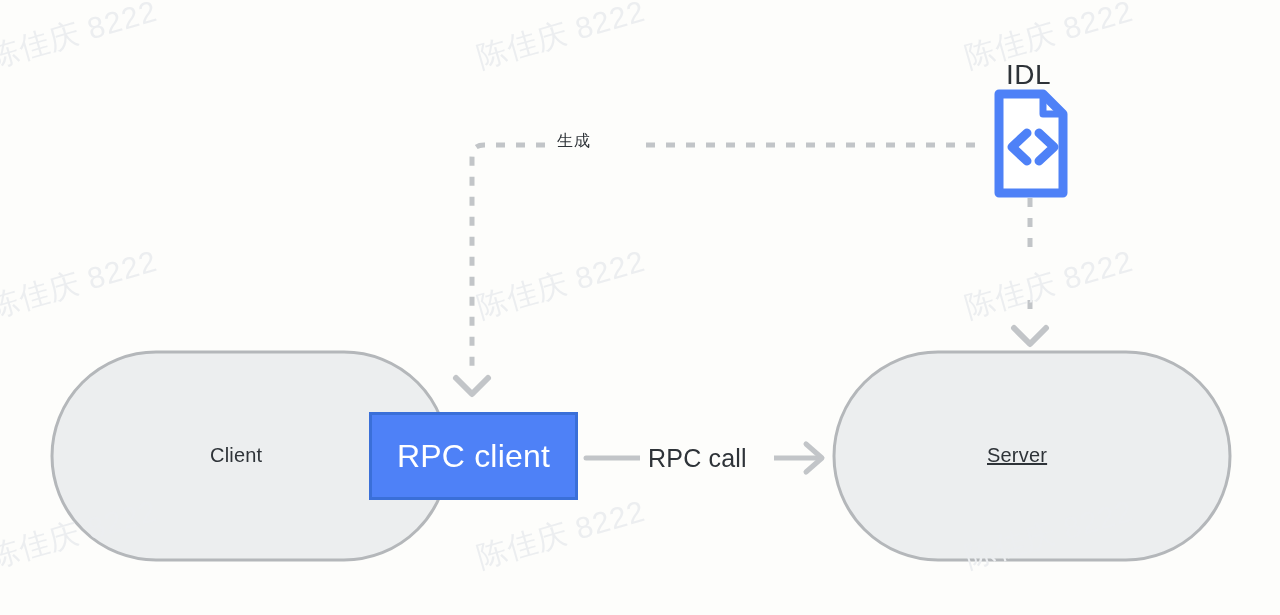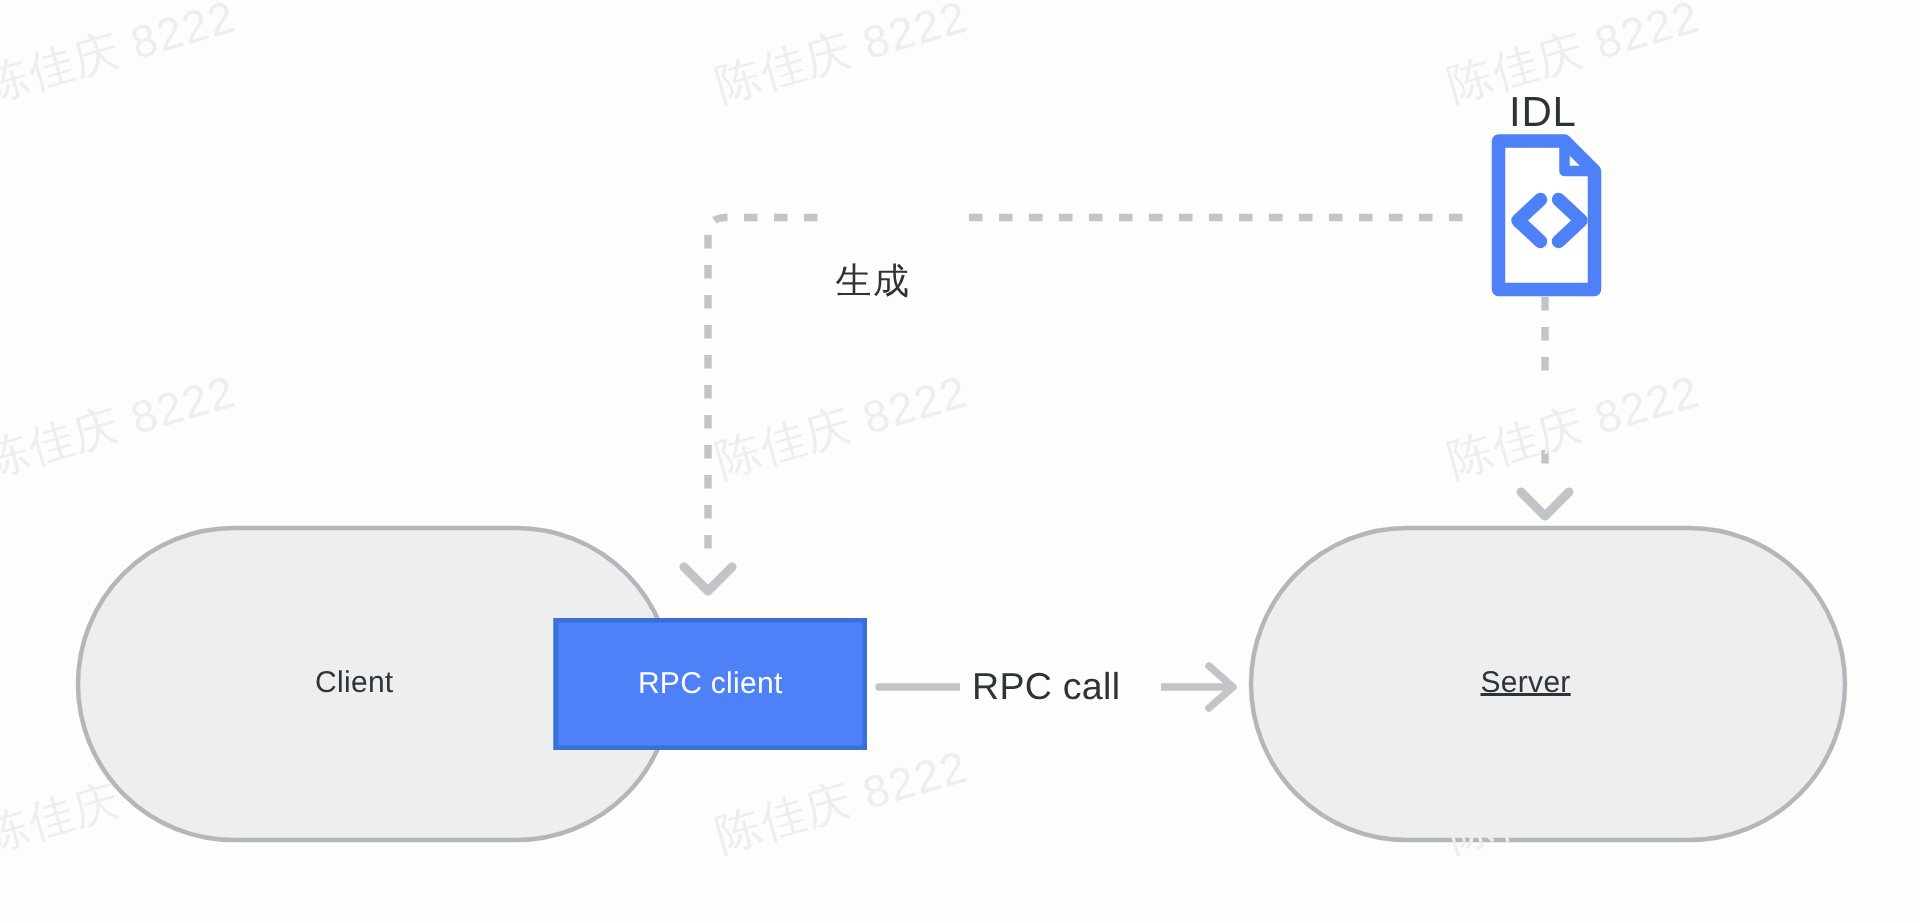--- a/index.html
+++ b/index.html
@@ -54,31 +54,30 @@
   }
   .lbl-node {
     font-size: 20px;
     letter-spacing: 0.2px;
   }
   .lbl-edge {
     font-size: 25px;
     letter-spacing: 0.2px;
   }
   .lbl-edge-cn {
-    font-size: 24px;
+    font-size: 16px;
     letter-spacing: 1px;
-    margin-top: 40px;
   }
   .lbl-idl {
     font-size: 28px;
     letter-spacing: 0.5px;
   }
   .lbl-on-blue {
     color: #ffffff;
-    font-size: 20px;
+    font-size: 32px;
     letter-spacing: 0.2px;
   }
   
   .plate {
     position: absolute;
     background: #fdfdfb;
     z-index: 3;
   }
 
   

